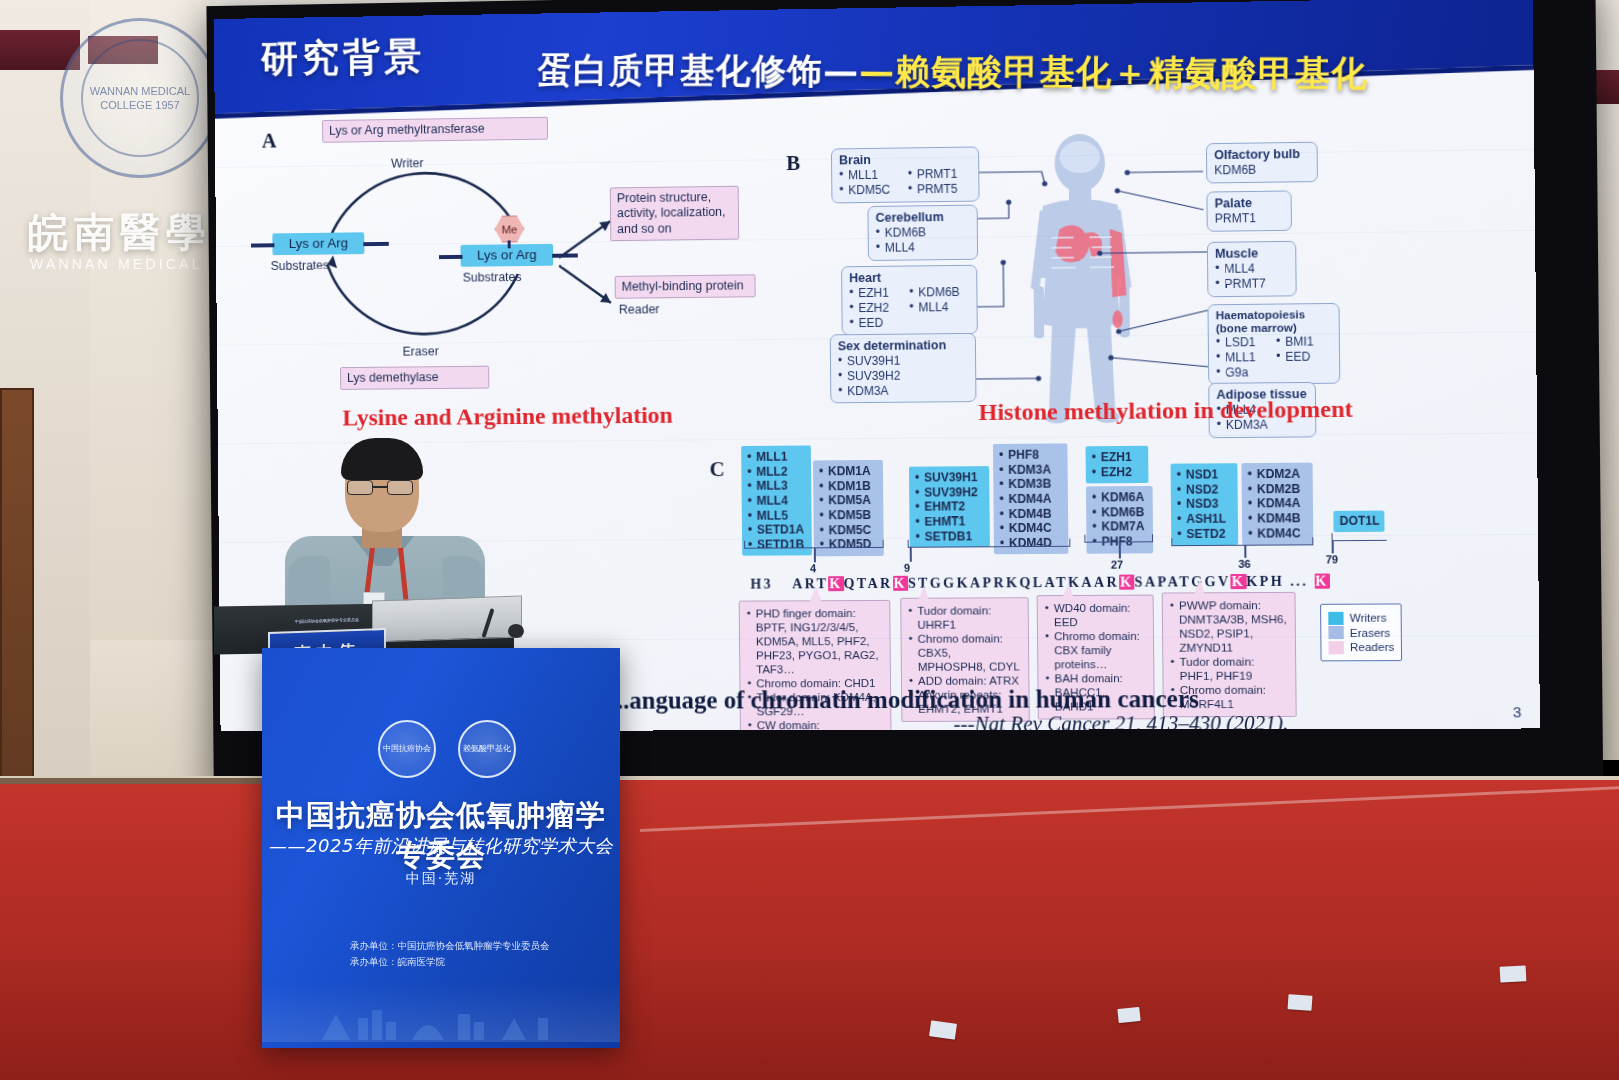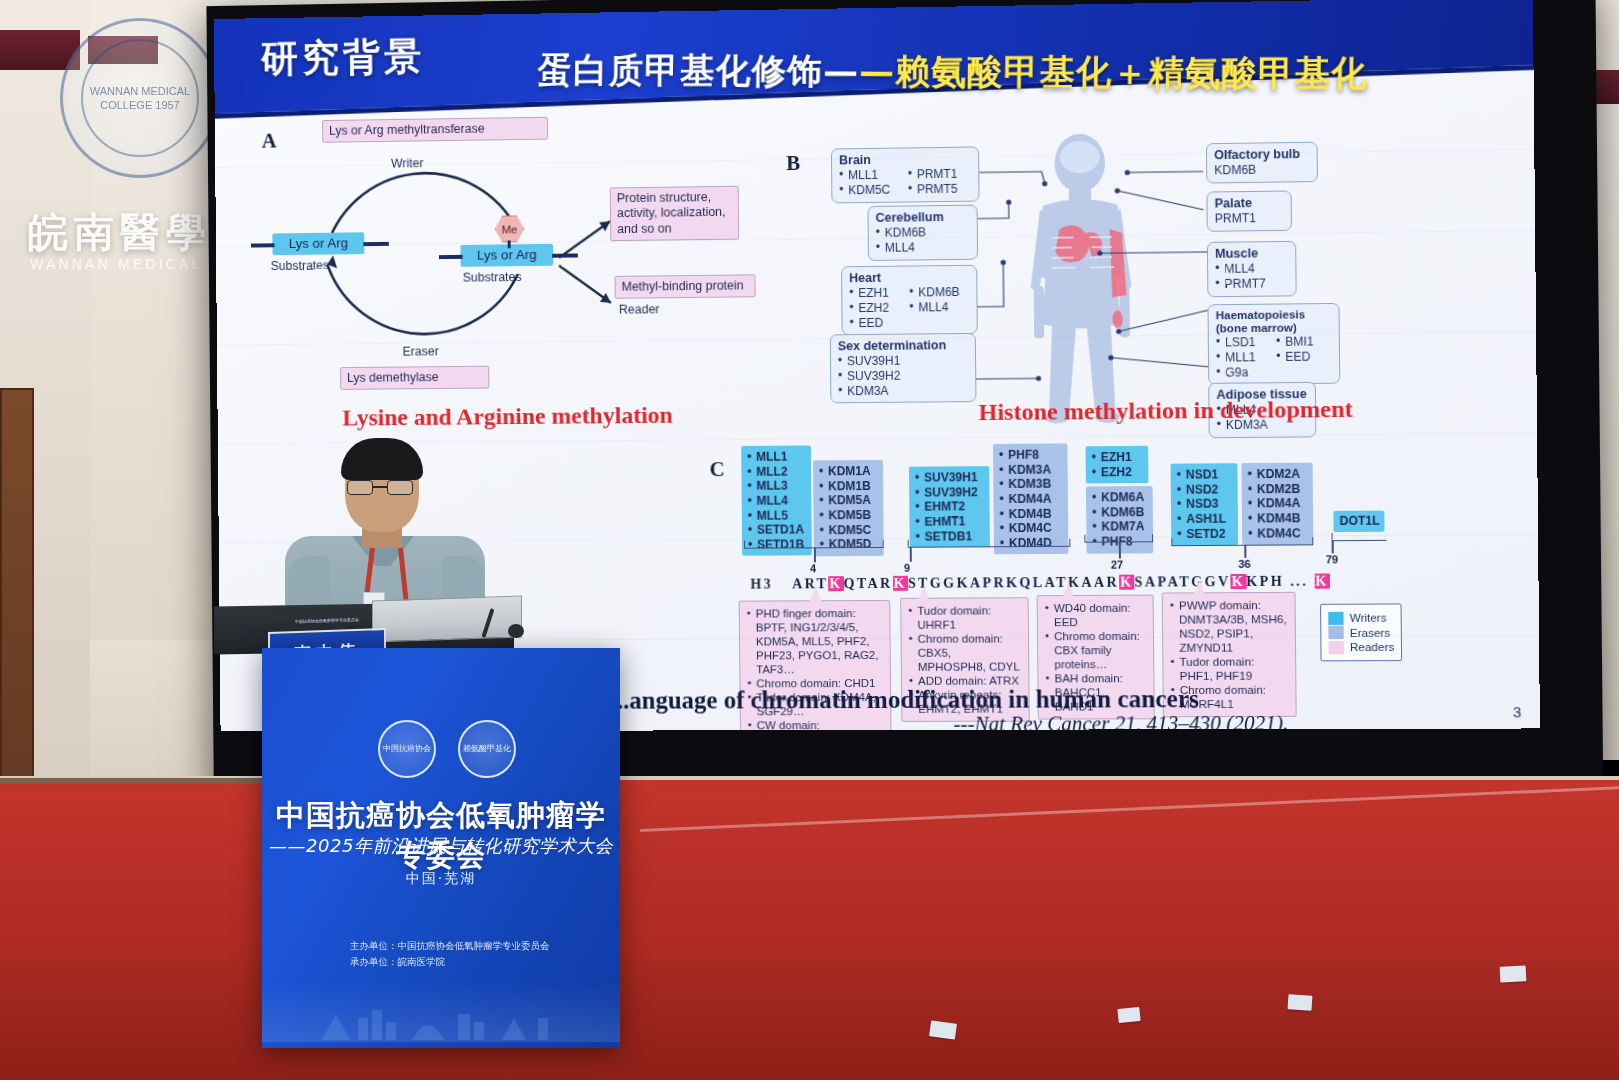--- a/index.html
+++ b/index.html
@@ -624,21 +624,21 @@
 
 <div class="podium">
   <div class="pod-logos">
     <div class="pod-logo">中国抗癌协会</div>
     <div class="pod-logo">赖氨酸甲基化</div>
   </div>
   <div class="pod-t1">中国抗癌协会低氧肿瘤学专委会</div>
   <div class="pod-t2">——2025年前沿进展与转化研究学术大会</div>
   <div class="pod-t3">中国·芜湖</div>
   <div class="pod-foot">
-    <div>主办单位：中国抗癌协会低氧肿瘤学专业委员会</div>
+    <div>承办单位：中国抗癌协会低氧肿瘤学专业委员会</div>
     <div>承办单位：皖南医学院</div>
   </div>
   <svg class="skyline" viewBox="0 0 358 52" preserveAspectRatio="none">
     <g fill="#5f9bea" opacity="0.55">
       <path d="M60 52 l14 -26 l14 26 z"></path>
       <rect x="96" y="30" width="10" height="22"></rect>
       <rect x="110" y="22" width="10" height="30"></rect>
       <rect x="124" y="34" width="10" height="18"></rect>
       <path d="M150 52 q16 -30 32 0 z"></path>
       <rect x="196" y="26" width="12" height="26"></rect>

